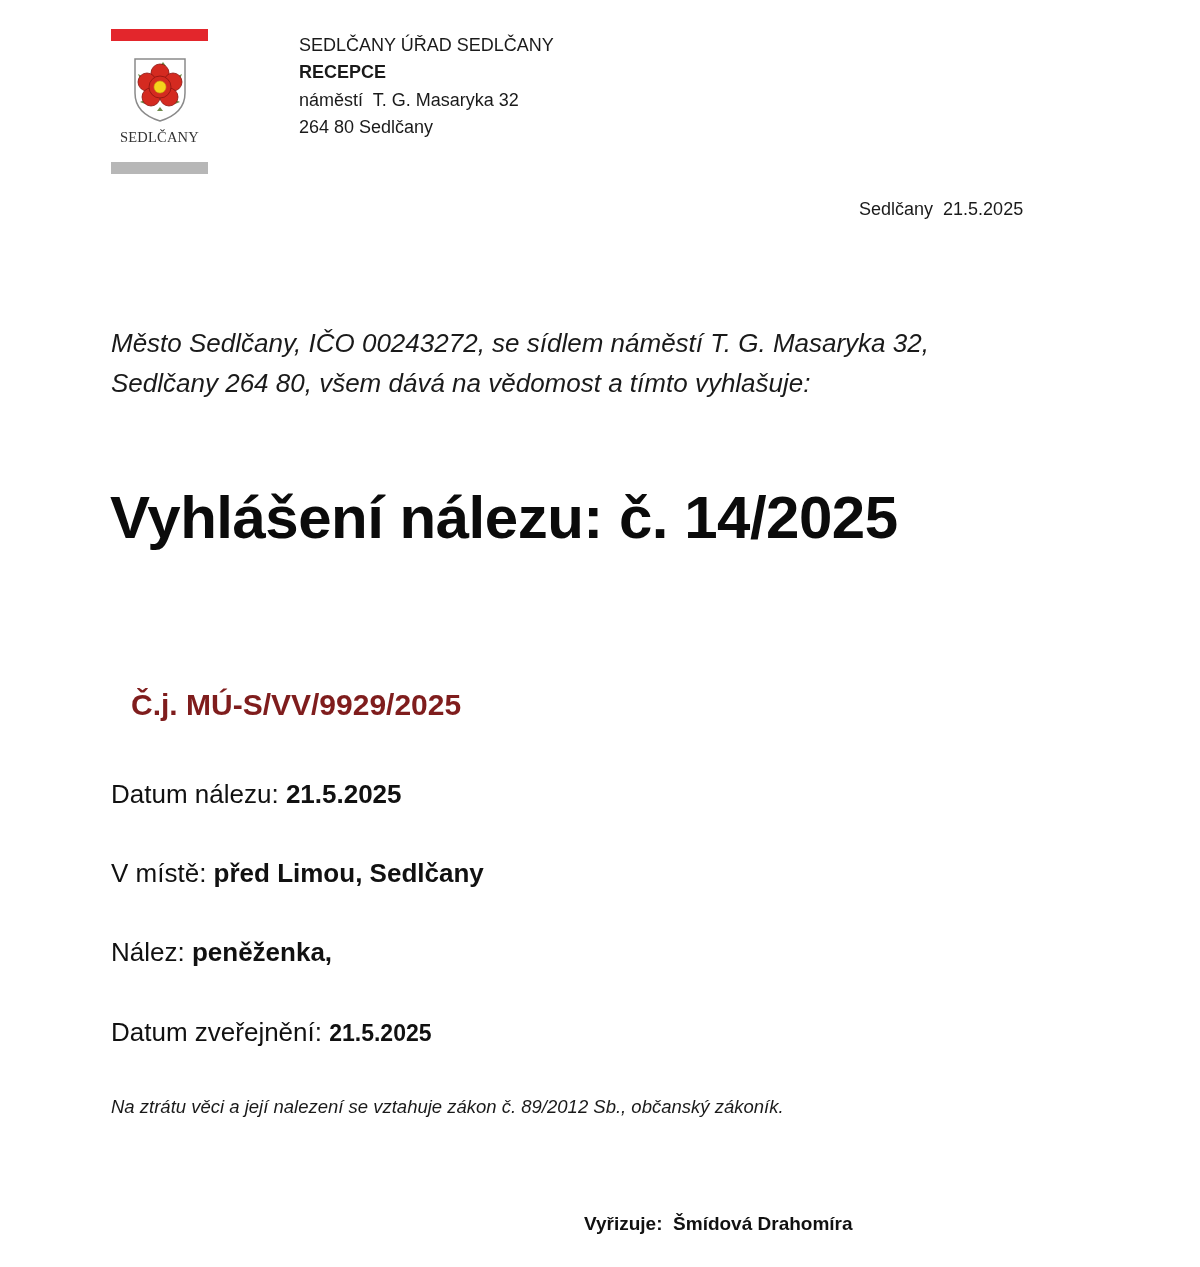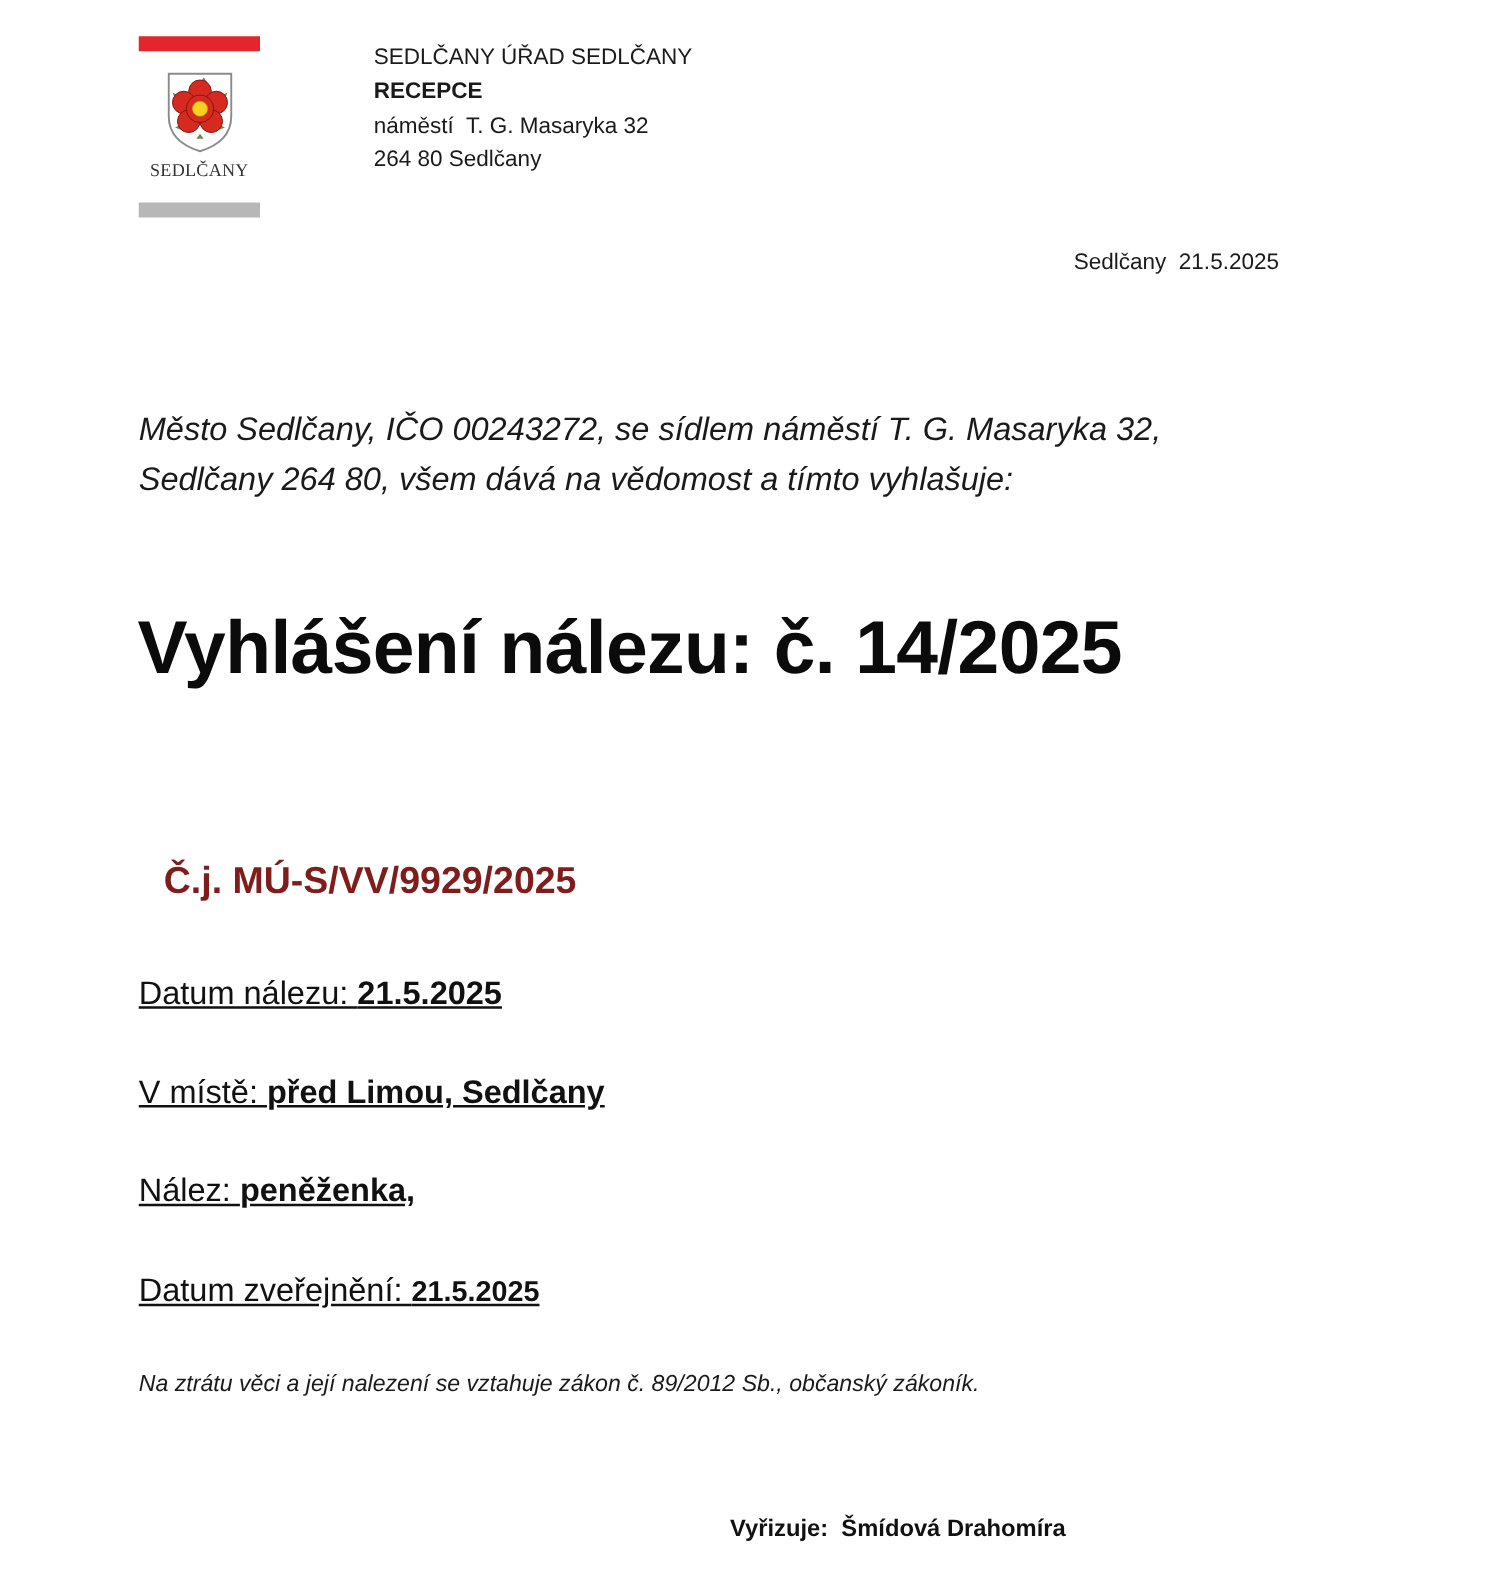--- a/index.html
+++ b/index.html
@@ -81,21 +81,20 @@
       font-weight: bold;
       color: #7f1d1d;
       margin-left: 20px;
     }
 
     .field {
       left: 111px;
       font-size: 26px;
       color: #111111;
       white-space: pre;
-      text-decoration: underline;
     }
     .field .value { font-weight: bold; }
     .field-date-found { top: 779px; }
     .field-place { top: 858px; }
     .field-item { top: 937px; }
     .field-date-published { top: 1017px; }
     .field-date-published .value { font-size: 23px; }
 
     .legal-note {
       left: 111px; top: 1096px;

